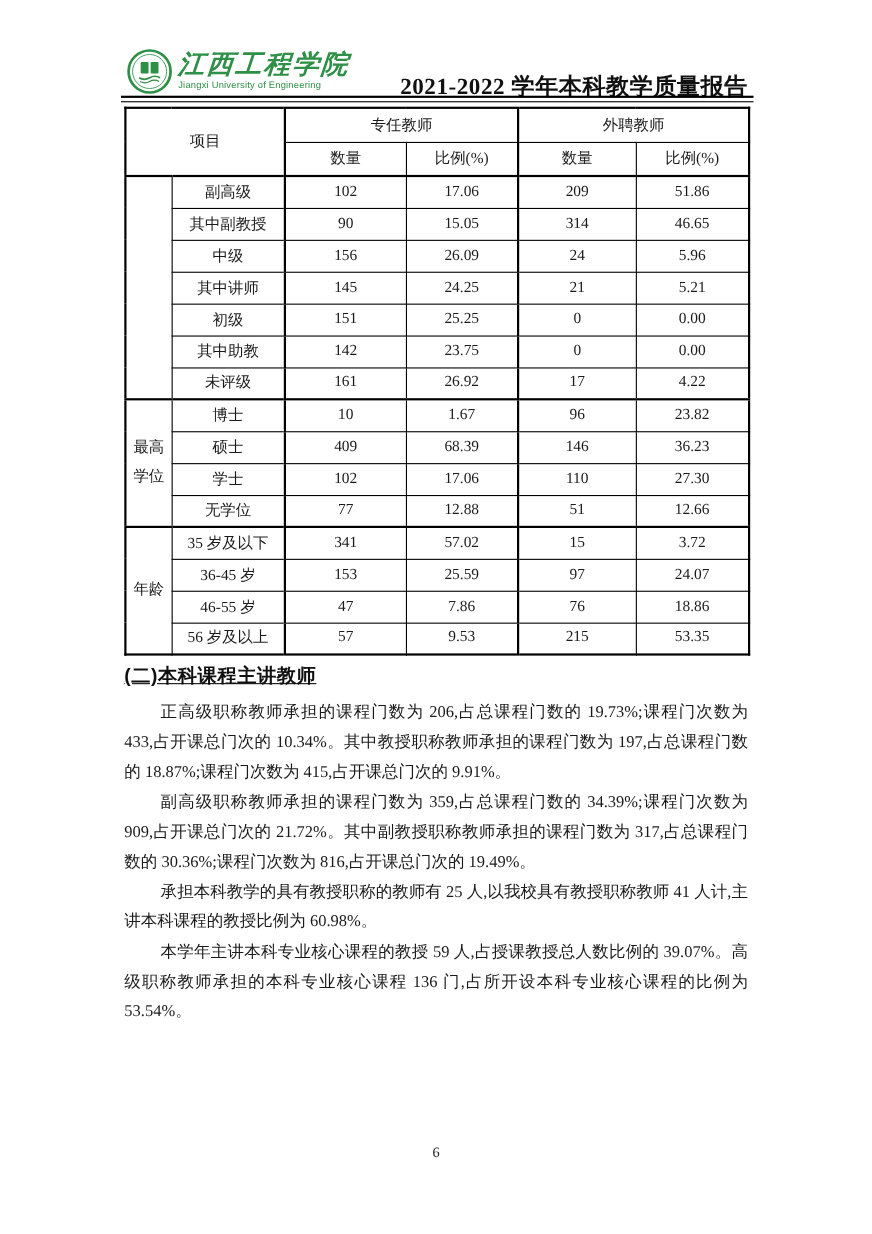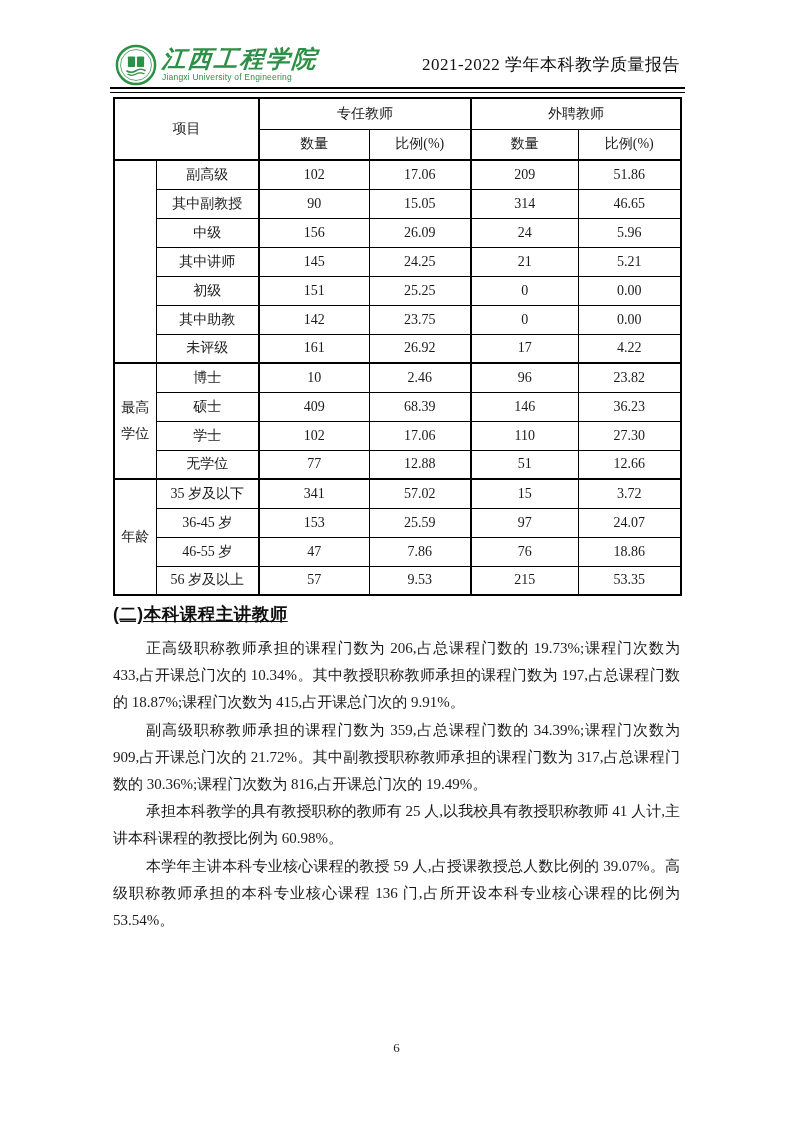--- a/index.html
+++ b/index.html
@@ -23,22 +23,22 @@
     font-size:24px; line-height:26px; font-weight:bold; font-style:italic;
     color:#2e8f46; letter-spacing:2px; transform:skewX(-5deg);
     font-family:"Liberation Serif","DejaVu Serif",serif;
   }
   .logo-en {
     font-size:8.5px; line-height:11px; color:#2e8f46;
     font-family:"Liberation Sans","DejaVu Sans",sans-serif;
     letter-spacing:0.2px;
   }
   .report-title {
-    position:absolute; right:0; bottom:16px;
-    font-size:17px; color:#111; letter-spacing:0.5px;
+    position:absolute; right:0; bottom:0;
+    font-size:21px; color:#111; letter-spacing:0.5px;font-weight:bold;
   }
   .header-rule {
     position:absolute; left:110px; top:87px; width:575px; height:6px;
     border-top:2.5px solid #000; border-bottom:1px solid #000;
   }
 
   
   .data-table {
     position:absolute; left:113px; top:97px; width:567px;
     border-collapse:collapse; table-layout:fixed;
@@ -169,21 +169,21 @@
         <td class="vthick">161</td>
         <td>26.92</td>
         <td class="vthick">17</td>
         <td>4.22</td>
       </tr>
 
       <tr class="hsep">
         <td class="grp hsep" rowspan="4">最高学位</td>
         <td>博士</td>
         <td class="vthick">10</td>
-        <td>2.46</td>
+        <td>1.67</td>
         <td class="vthick">96</td>
         <td>23.82</td>
       </tr>
       <tr>
         <td>硕士</td>
         <td class="vthick">409</td>
         <td>68.39</td>
         <td class="vthick">146</td>
         <td>36.23</td>
       </tr>

